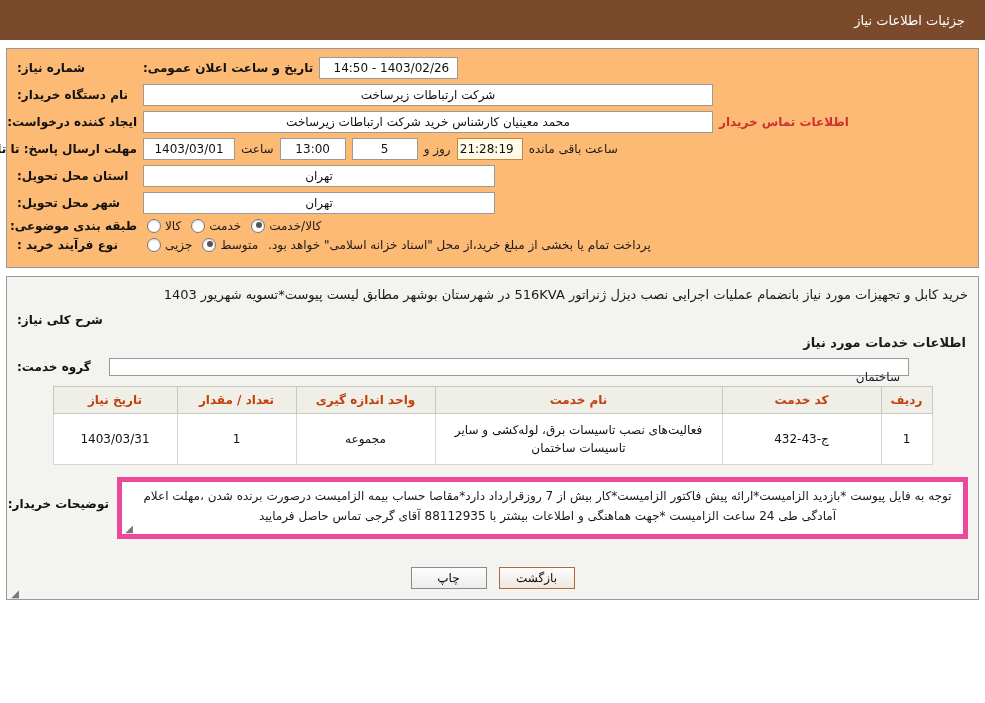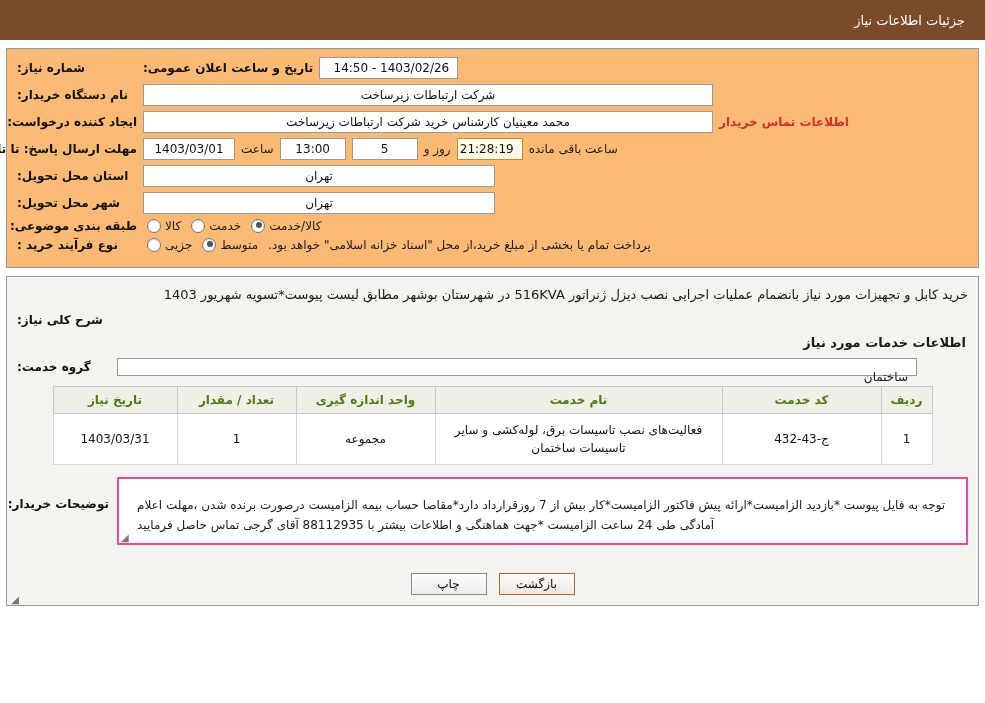--- a/index.html
+++ b/index.html
@@ -155,21 +155,20 @@
   .section-title {
     font-weight: bold;
     font-size: 13px;
     margin: 8px 2px 8px 0;
     text-align: right;
   }
   .svc-row {
     display: flex;
     flex-direction: row-reverse;
     align-items: center;
-    gap: 8px;
     margin-bottom: 10px;
   }
   .svc-field {
     background: #ffffff;
     border: 1px solid #9a9a9a;
     height: 14px;
     line-height: 20px;
     width: 800px;
     padding: 8px 8px;
     box-sizing: border-box;
@@ -184,47 +183,47 @@
     font-size: 12px;
     background: #ffffff;
     border: 1px solid #b9b9b9;
   }
   table.grid th {
     background: #efefe8;
     border: 1px solid #c9c9c4;
     font-weight: bold;
     padding: 6px 4px;
     text-align: center;
-    color: #4d7c0f;
+    color: #c2410c;
   }
   table.grid td {
     border: 1px solid #d6d6d2;
     padding: 7px 6px;
     text-align: center;
     vertical-align: middle;
     color: #111;
   }
   td.svc-name { line-height: 18px; }
 
   .notes-row {
     display: flex;
     flex-direction: row-reverse;
     align-items: flex-start;
     gap: 8px;
     margin-top: 12px;
   }
   .notes-box {
     flex: 1;
-    border: 2px solid #ec4899;
+    border: 5px solid #ec4899;
     background: #ffffff;
     min-height: 62px;
     font-size: 12px;
     line-height: 20px;
-    padding: 16px 8px 8px 18px;
-    text-align: left;
+    padding: 4px 8px 8px 18px;
+    text-align: center;
     position: relative;
     box-sizing: border-box;
   }
 
   
   .btn-bar {
     display: flex;
     justify-content: center;
     gap: 12px;
     margin-top: 28px;

